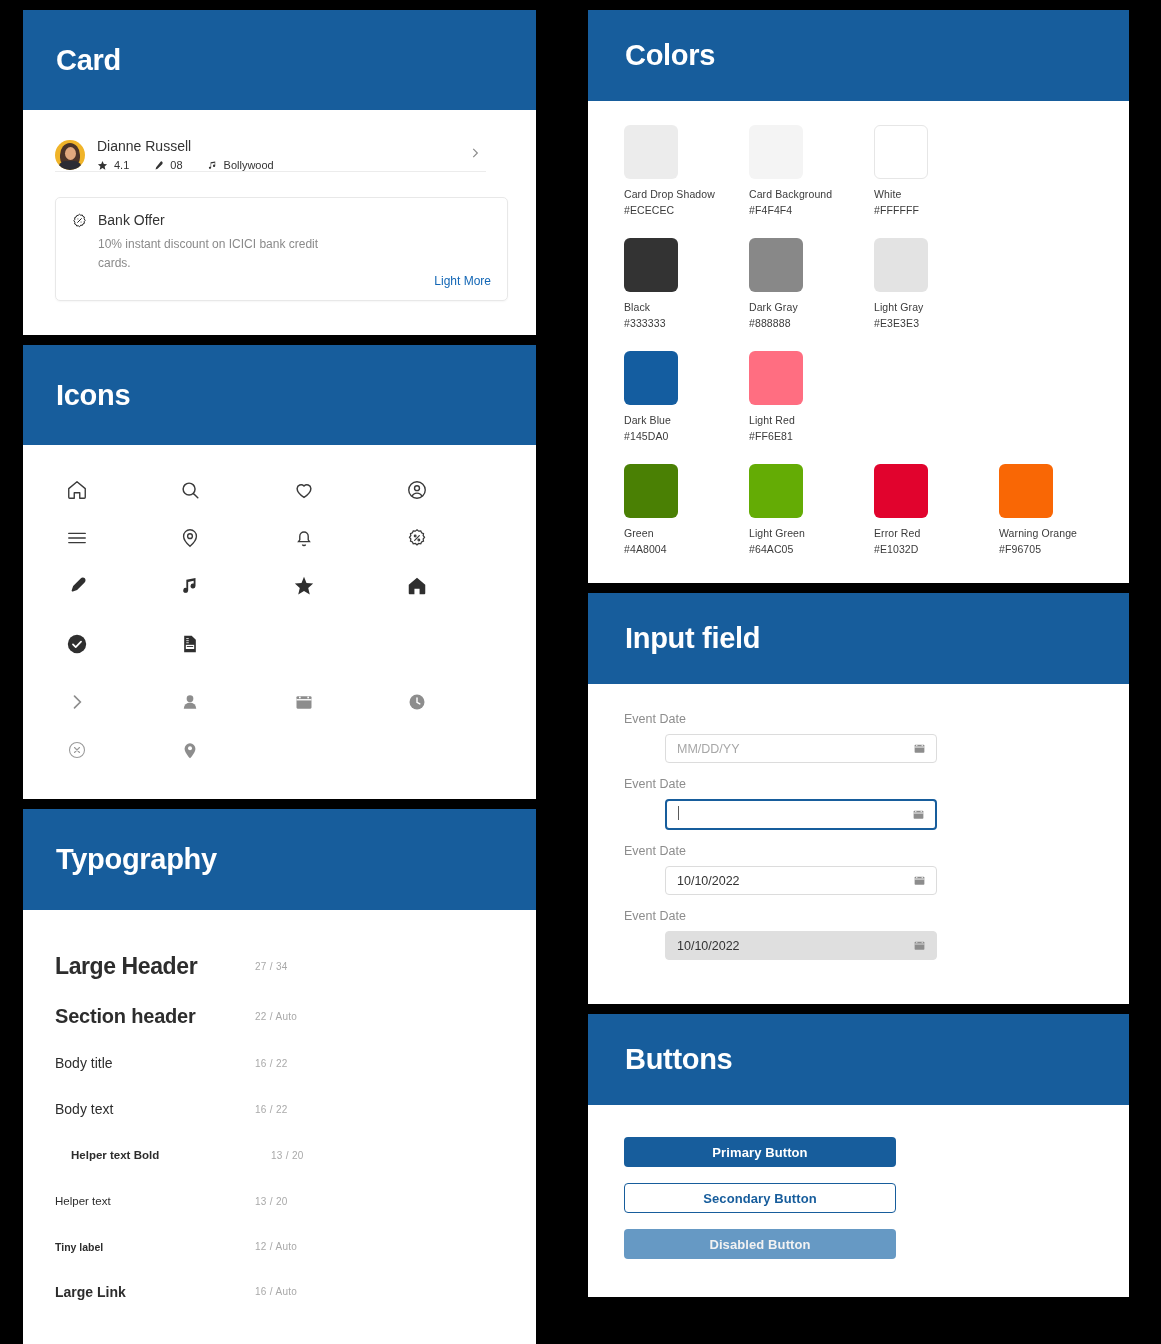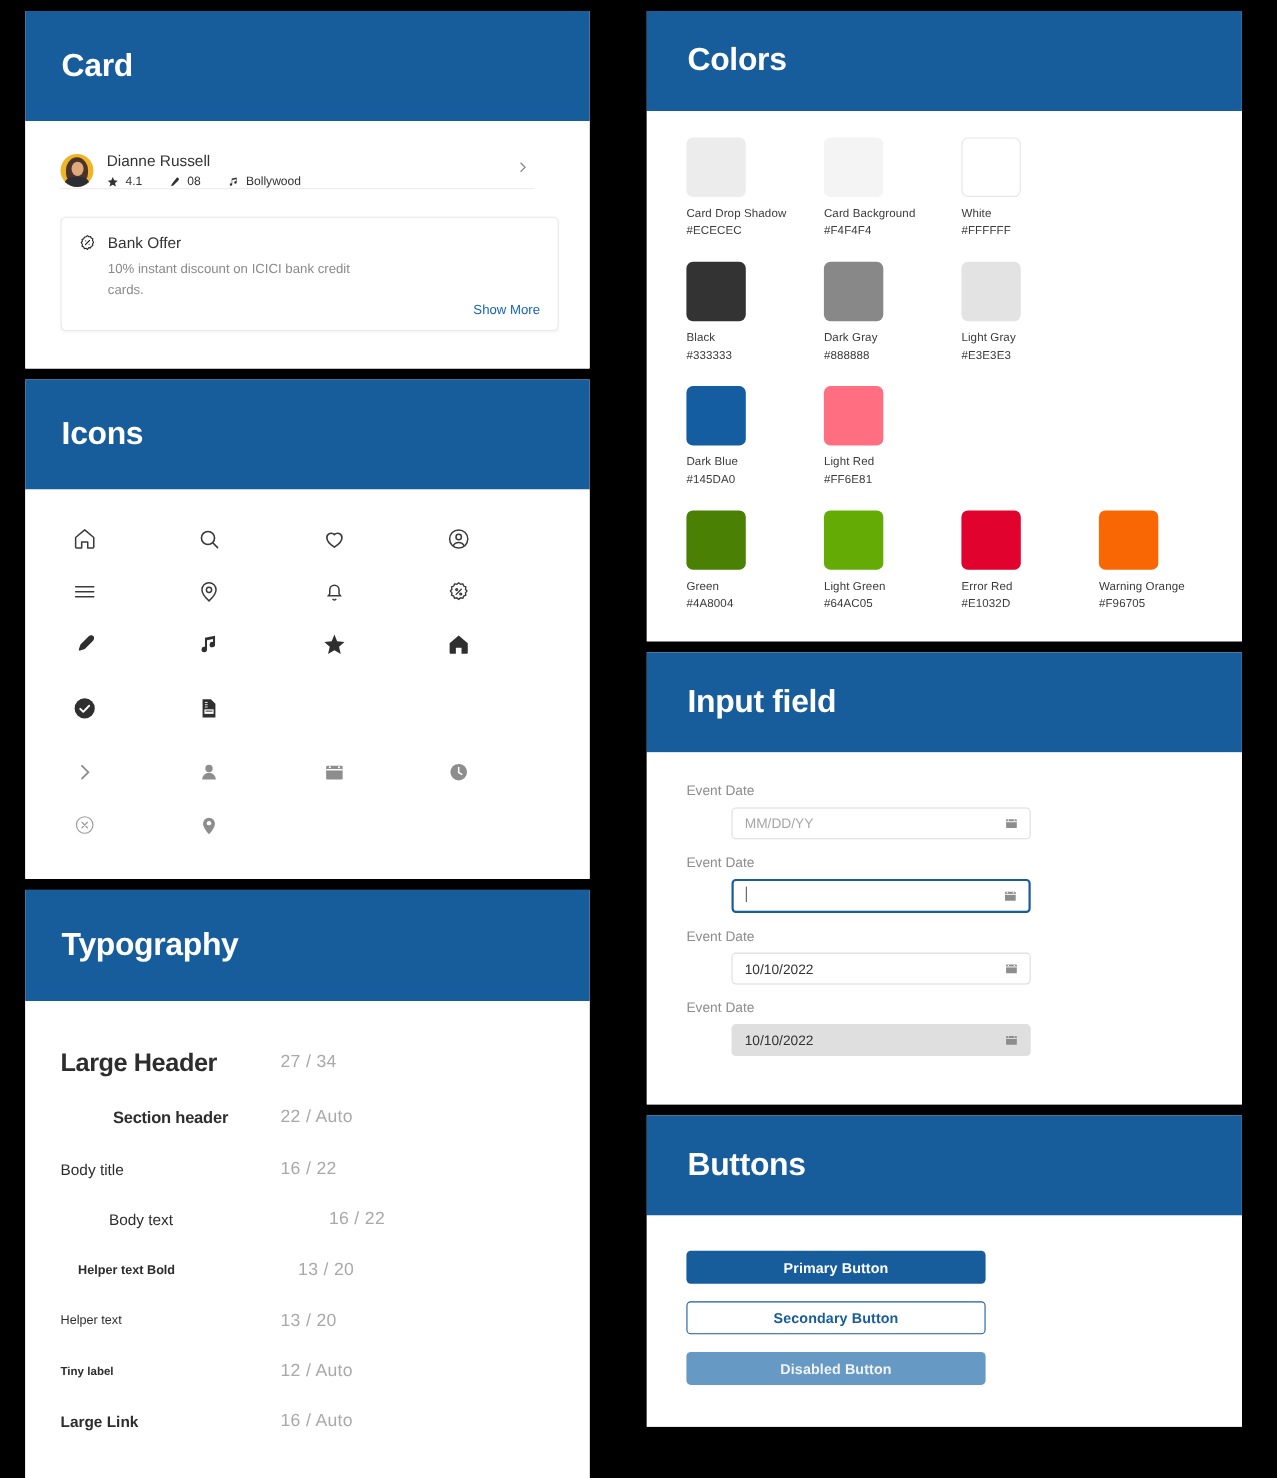--- a/index.html
+++ b/index.html
@@ -146,25 +146,25 @@
   .icon-grid.grid-b { margin-top: 32px; row-gap: 22px; }
 
   
   .typo-body { padding: 30px 30px 34px 32px; }
   .typo-row {
     display: flex;
     align-items: center;
     justify-content: flex-start;
   }
   .typo-label { width: 200px; color: #2d2d2d; }
-  .typo-size { font-size: 16px; color: #a9a9a9; letter-spacing: .3px; }
+  .typo-size { font-size: 10px; color: #a9a9a9; letter-spacing: .3px; }
   .t-large-header  { font-size: 23px; font-weight: bold; letter-spacing:-0.4px; }
-  .t-section       { font-size: 15px; font-weight: bold; letter-spacing:-0.2px;text-align:center; }
+  .t-section       { font-size: 20px; font-weight: bold; letter-spacing:-0.2px; }
   .t-body-title    { font-size: 14px; font-weight: normal; }
-  .t-body-text     { font-size: 14px; font-weight: normal; margin-left: 44px; }
+  .t-body-text     { font-size: 14px; font-weight: normal; }
   .t-helper-bold   { font-size: 11.5px; font-weight: bold; padding-left: 16px; }
   .t-helper        { font-size: 11.5px; font-weight: normal; }
   .t-tiny          { font-size: 10.5px; font-weight: bold; }
   .t-large-link    { font-size: 14px; font-weight: bold; }
 
   
   .colors-body { padding: 24px 30px 28px 36px; }
   .sw-grid {
     display: grid;
     grid-template-columns: repeat(4, 125px);
@@ -290,21 +290,21 @@
 
         <div class="offer-card">
           <div class="offer-title-row">
             <svg width="15" height="15" viewBox="0 0 24 24" fill="none" stroke="#222" stroke-width="1.6">
               <path d="M12 2l2 1.6 2.5-.4 1 2.3 2.3 1-.4 2.5L21 12l-1.6 2 .4 2.5-2.3 1-1 2.3-2.5-.4L12 22l-2-1.6-2.5.4-1-2.3-2.3-1 .4-2.5L3 12l1.6-2-.4-2.5 2.3-1 1-2.3L10 3.6 12 2z"></path>
               <path d="M9.5 9.5h.01M14.5 14.5h.01M15 9l-6 6" stroke-linecap="round"></path>
             </svg>
             <span class="offer-title">Bank Offer</span>
           </div>
           <div class="offer-desc">10% instant discount on ICICI bank credit cards.</div>
-          <div class="show-more">Show More</div>
+          <div class="show-more">Light More</div>
         </div>
 
       </div>
     </section>
 
     <section class="panel">
       <div class="panel-header hdr-left">
         <h2>Icons</h2>
       </div>
       <div class="panel-body icons-body">

